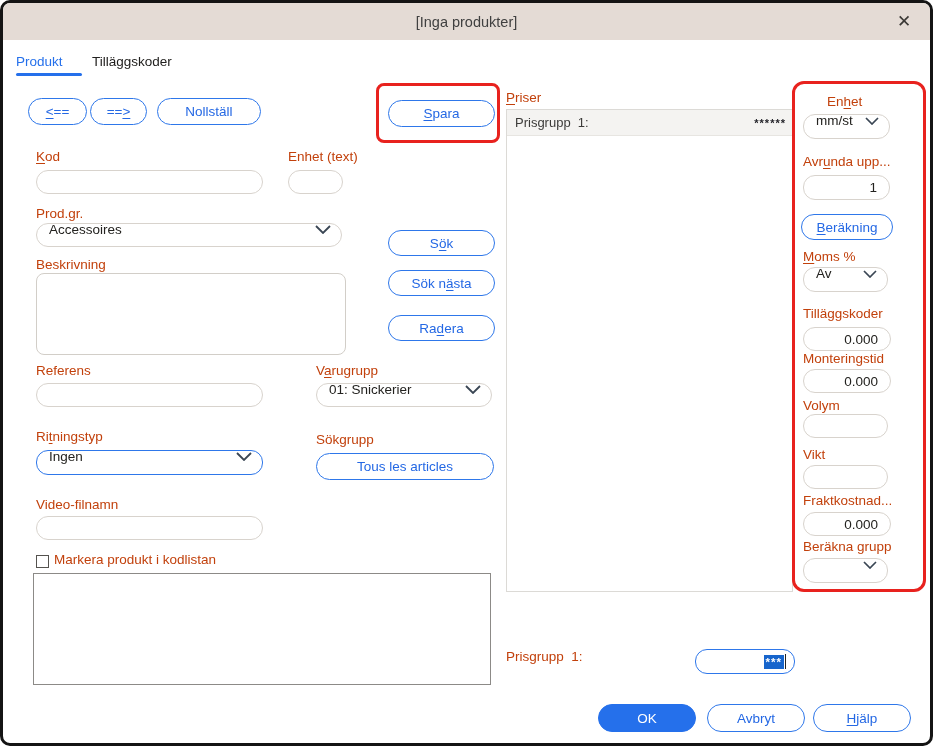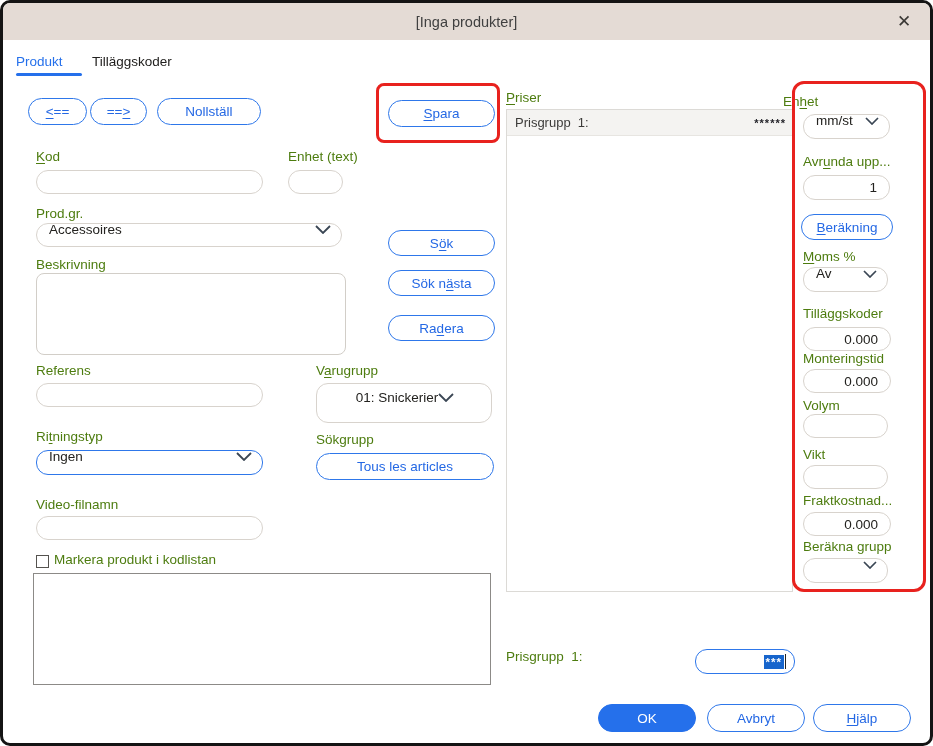--- a/index.html
+++ b/index.html
@@ -12,21 +12,21 @@
     position:absolute;left:0;top:0;width:100%;height:37px;background:#e4dbd5;
     display:flex;align-items:center;justify-content:center;font-size:14.5px;color:#404040;
   }
   .close{
     position:absolute;right:14px;top:6px;width:24px;height:24px;display:flex;
     align-items:center;justify-content:center;font-size:17px;color:#3a3835;cursor:default;
   }
   .tab{position:absolute;font-size:13.5px;white-space:pre;}
   .tab.active{color:#2570eb;}
   .tab-underline{position:absolute;background:#2570eb;border-radius:2px;}
-  .lbl{position:absolute;font-size:13.5px;color:#4d7c0f;white-space:pre;}
+  .lbl{position:absolute;font-size:13.5px;color:#c2410c;white-space:pre;}
   .k{text-decoration:underline;text-underline-offset:2px;}
   .btn{
     position:absolute;display:flex;align-items:center;justify-content:center;
     border:1.5px solid #2e77ea;border-radius:14px;background:#fff;color:#2468e4;
     font-size:13.5px;box-sizing:border-box;white-space:pre;cursor:default;
   }
   .btn.primary{background:#2570eb;border-color:#2570eb;color:#fff;}
   .btn.disabled{border-color:#ecdfd9;color:#dfcdc5;}
   .inp{
     position:absolute;border:1px solid #d8d3cd;border-radius:12px;background:#fff;
@@ -96,21 +96,21 @@
   <div class="lbl" style="left:33px;top:254px;"><span>Beskrivning</span></div>
   <div class="textarea" style="left:33px;top:270px;width:310px;height:82px;"></div>
 
   <div class="btn" style="left:385px;top:227px;width:107px;height:26px;"><span>S</span><span class="k">ö</span><span>k</span></div>
   <div class="btn" style="left:385px;top:267px;width:107px;height:26px;"><span>Sök n</span><span class="k">ä</span><span>sta</span></div>
   <div class="btn" style="left:385px;top:312px;width:107px;height:26px;"><span>Ra</span><span class="k">d</span><span>era</span></div>
 
   <div class="lbl" style="left:33px;top:360px;"><span>Referens</span></div>
   <div class="inp" style="left:33px;top:380px;width:227px;height:24px;"></div>
   <div class="lbl" style="left:313px;top:360px;"><span>V</span><span class="k">a</span><span>rugrupp</span></div>
-  <div class="sel" style="left:313px;top:380px;width:176px;height:40px;justify-content:center;">
+  <div class="sel" style="left:313px;top:380px;width:176px;height:24px;">
     <span>01: Snickerier</span>
     <span class="chev"><svg width="16" height="9" viewBox="0 0 16 9">
           <path d="M1 1 L8 8 L15 1" fill="none" stroke="#3a4654" stroke-width="1.8"></path>
         </svg></span>
   </div>
 
   <div class="lbl" style="left:33px;top:426px;"><span>Ri</span><span class="k">t</span><span>ningstyp</span></div>
   <div class="sel focus" style="left:33px;top:447px;width:227px;height:25px;">
     <span>Ingen</span>
     <span class="chev"><svg width="16" height="9" viewBox="0 0 16 9">
@@ -128,21 +128,21 @@
   <div class="biglist" style="left:30px;top:570px;width:458px;height:112px;"></div>
 
   <div class="lbl" style="left:503px;top:87px;"><span class="k">P</span><span>riser</span></div>
   <div class="pricelist" style="left:503px;top:106px;width:287px;height:483px;">
     <div class="pricelist-header">
       <span>Prisgrupp  1:</span>
       <span class="stars">******</span>
     </div>
   </div>
 
-  <div class="lbl" style="left:780px;top:91px;"><span>En</span><span class="k">h</span><span>et</span></div>
+  <div class="lbl" style="left:824px;top:91px;"><span>En</span><span class="k">h</span><span>et</span></div>
   <div class="sel" style="left:800px;top:111px;width:87px;height:25px;">
     <span>mm/st</span>
     <span class="chev"><svg width="14" height="8" viewBox="0 0 14 8">
           <path d="M1 1 L7 7 L13 1" fill="none" stroke="#3a4654" stroke-width="1.7"></path>
         </svg></span>
   </div>
 
   <div class="lbl" style="left:800px;top:151px;"><span>Avr</span><span class="k">u</span><span>nda upp...</span></div>
   <div class="inp num" style="left:800px;top:172px;width:87px;height:25px;"><span>1</span></div>
 

